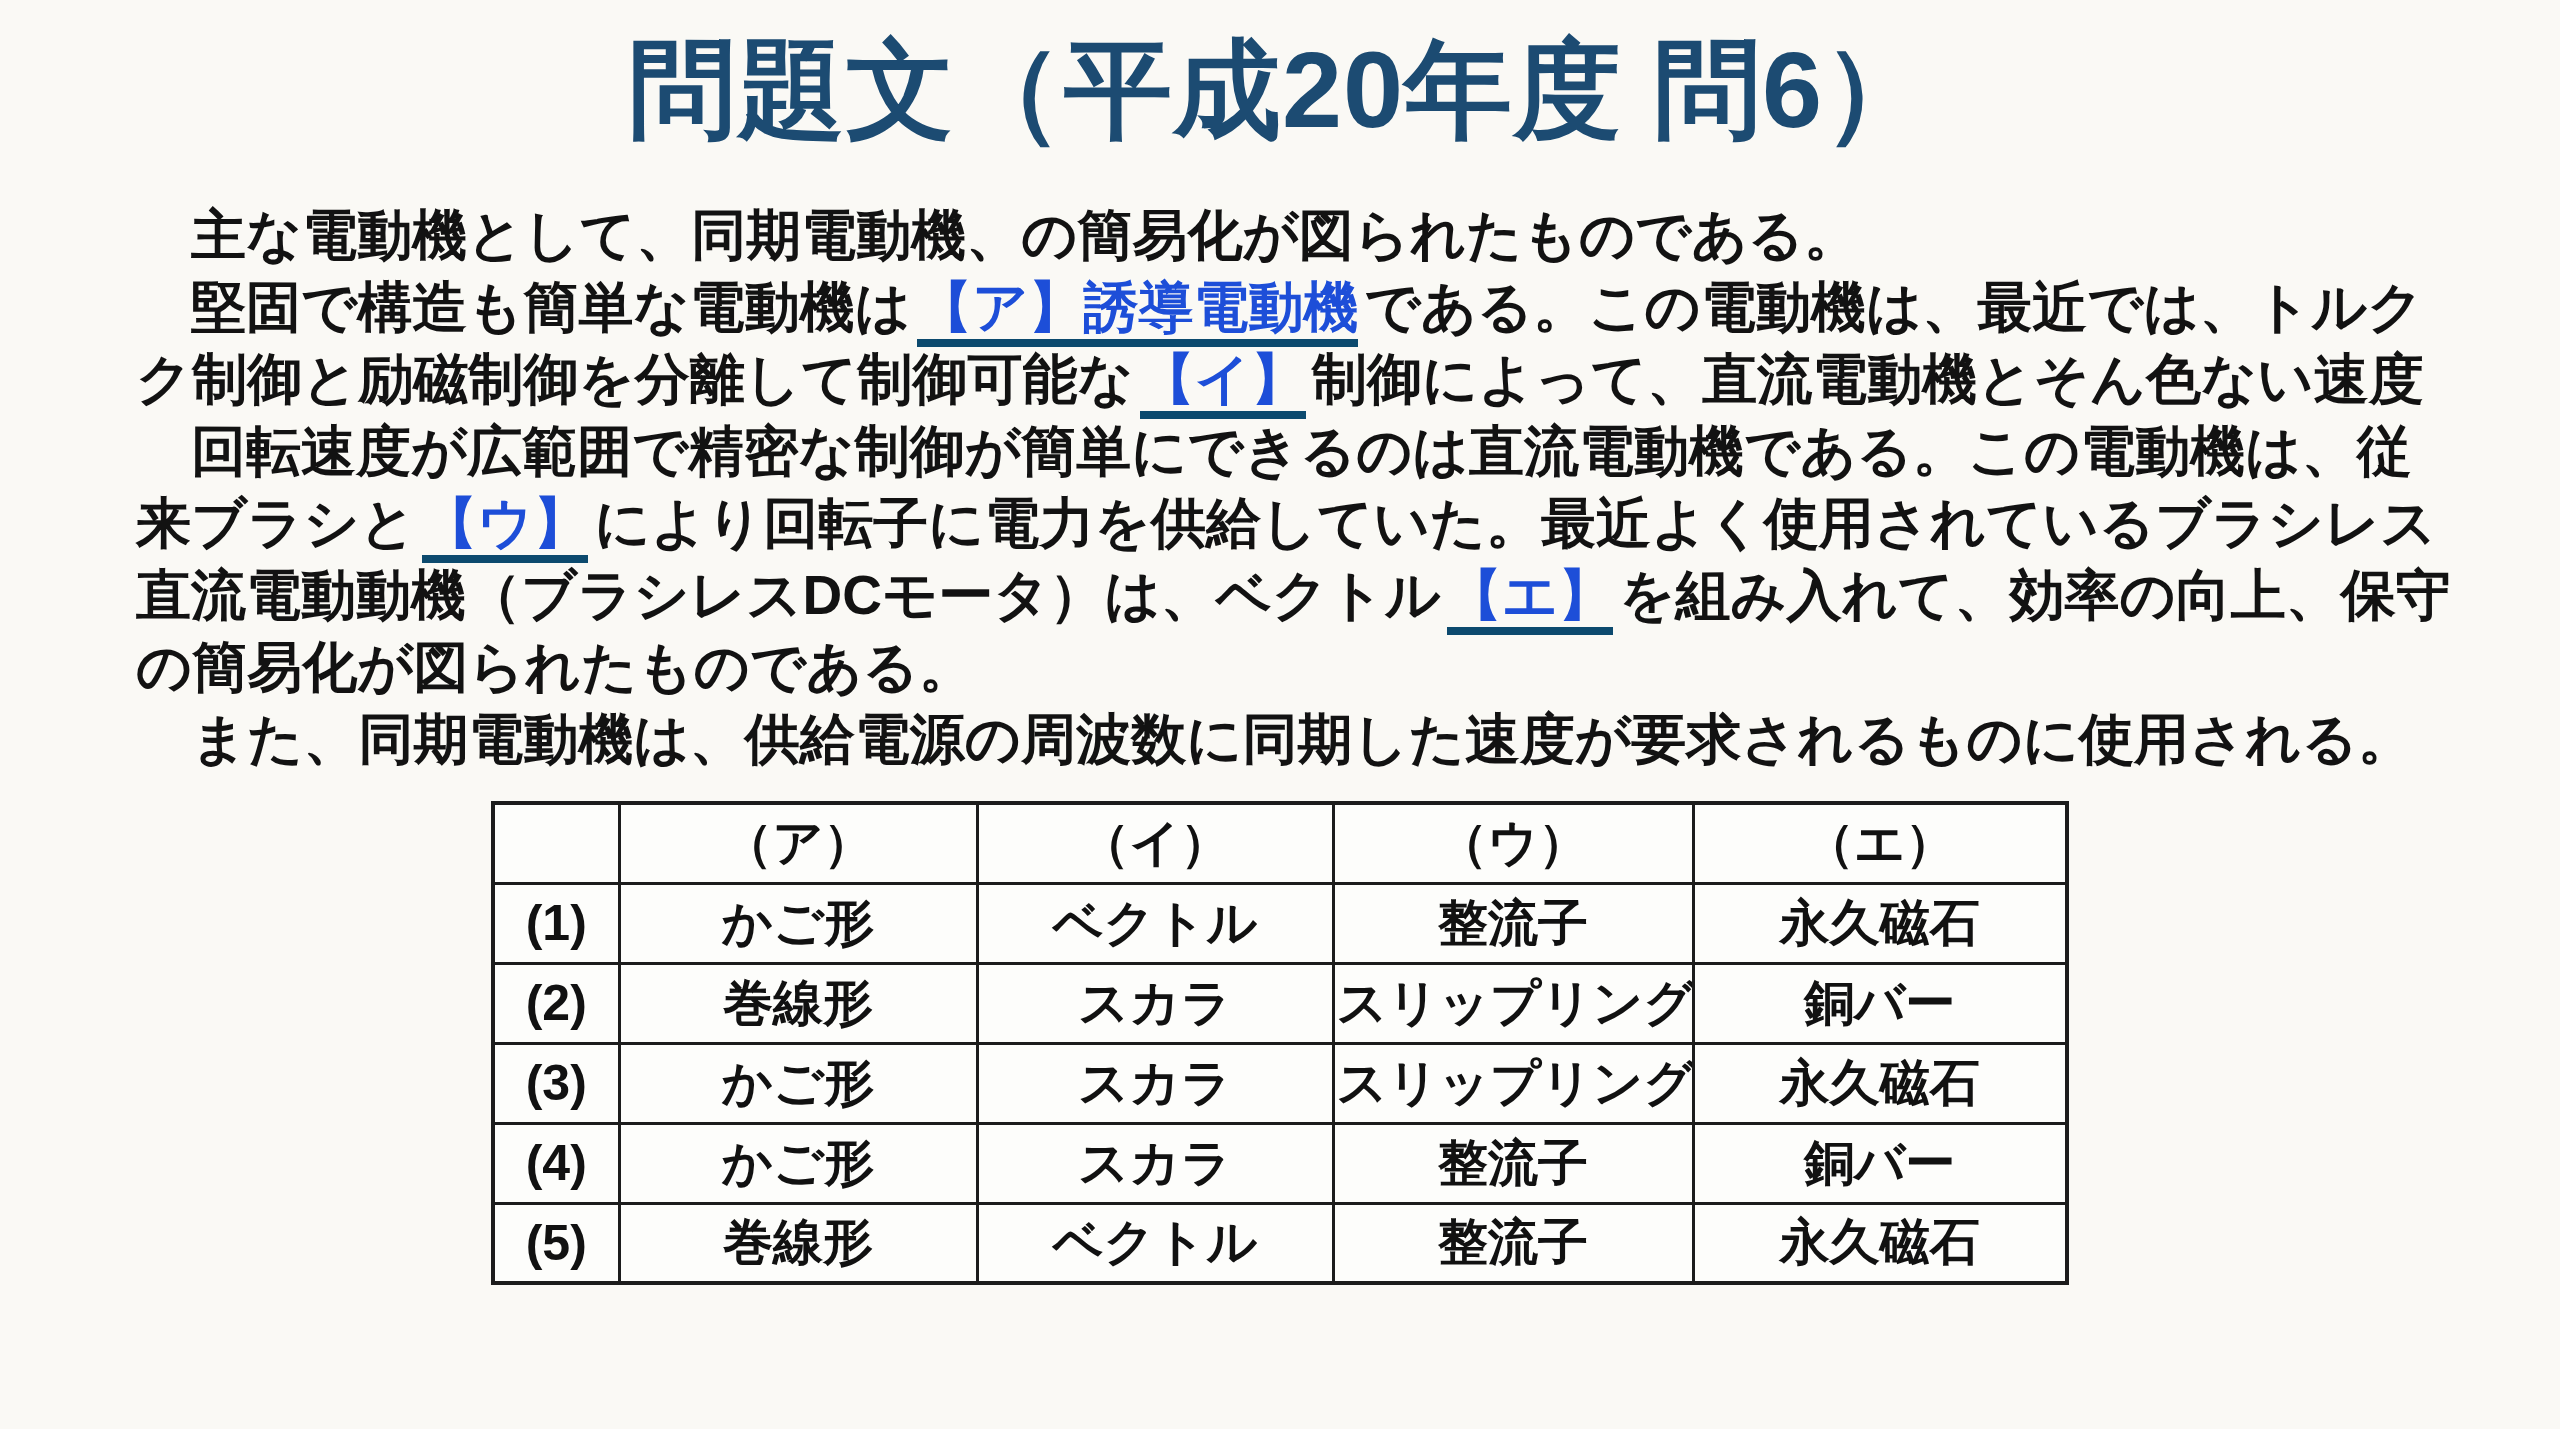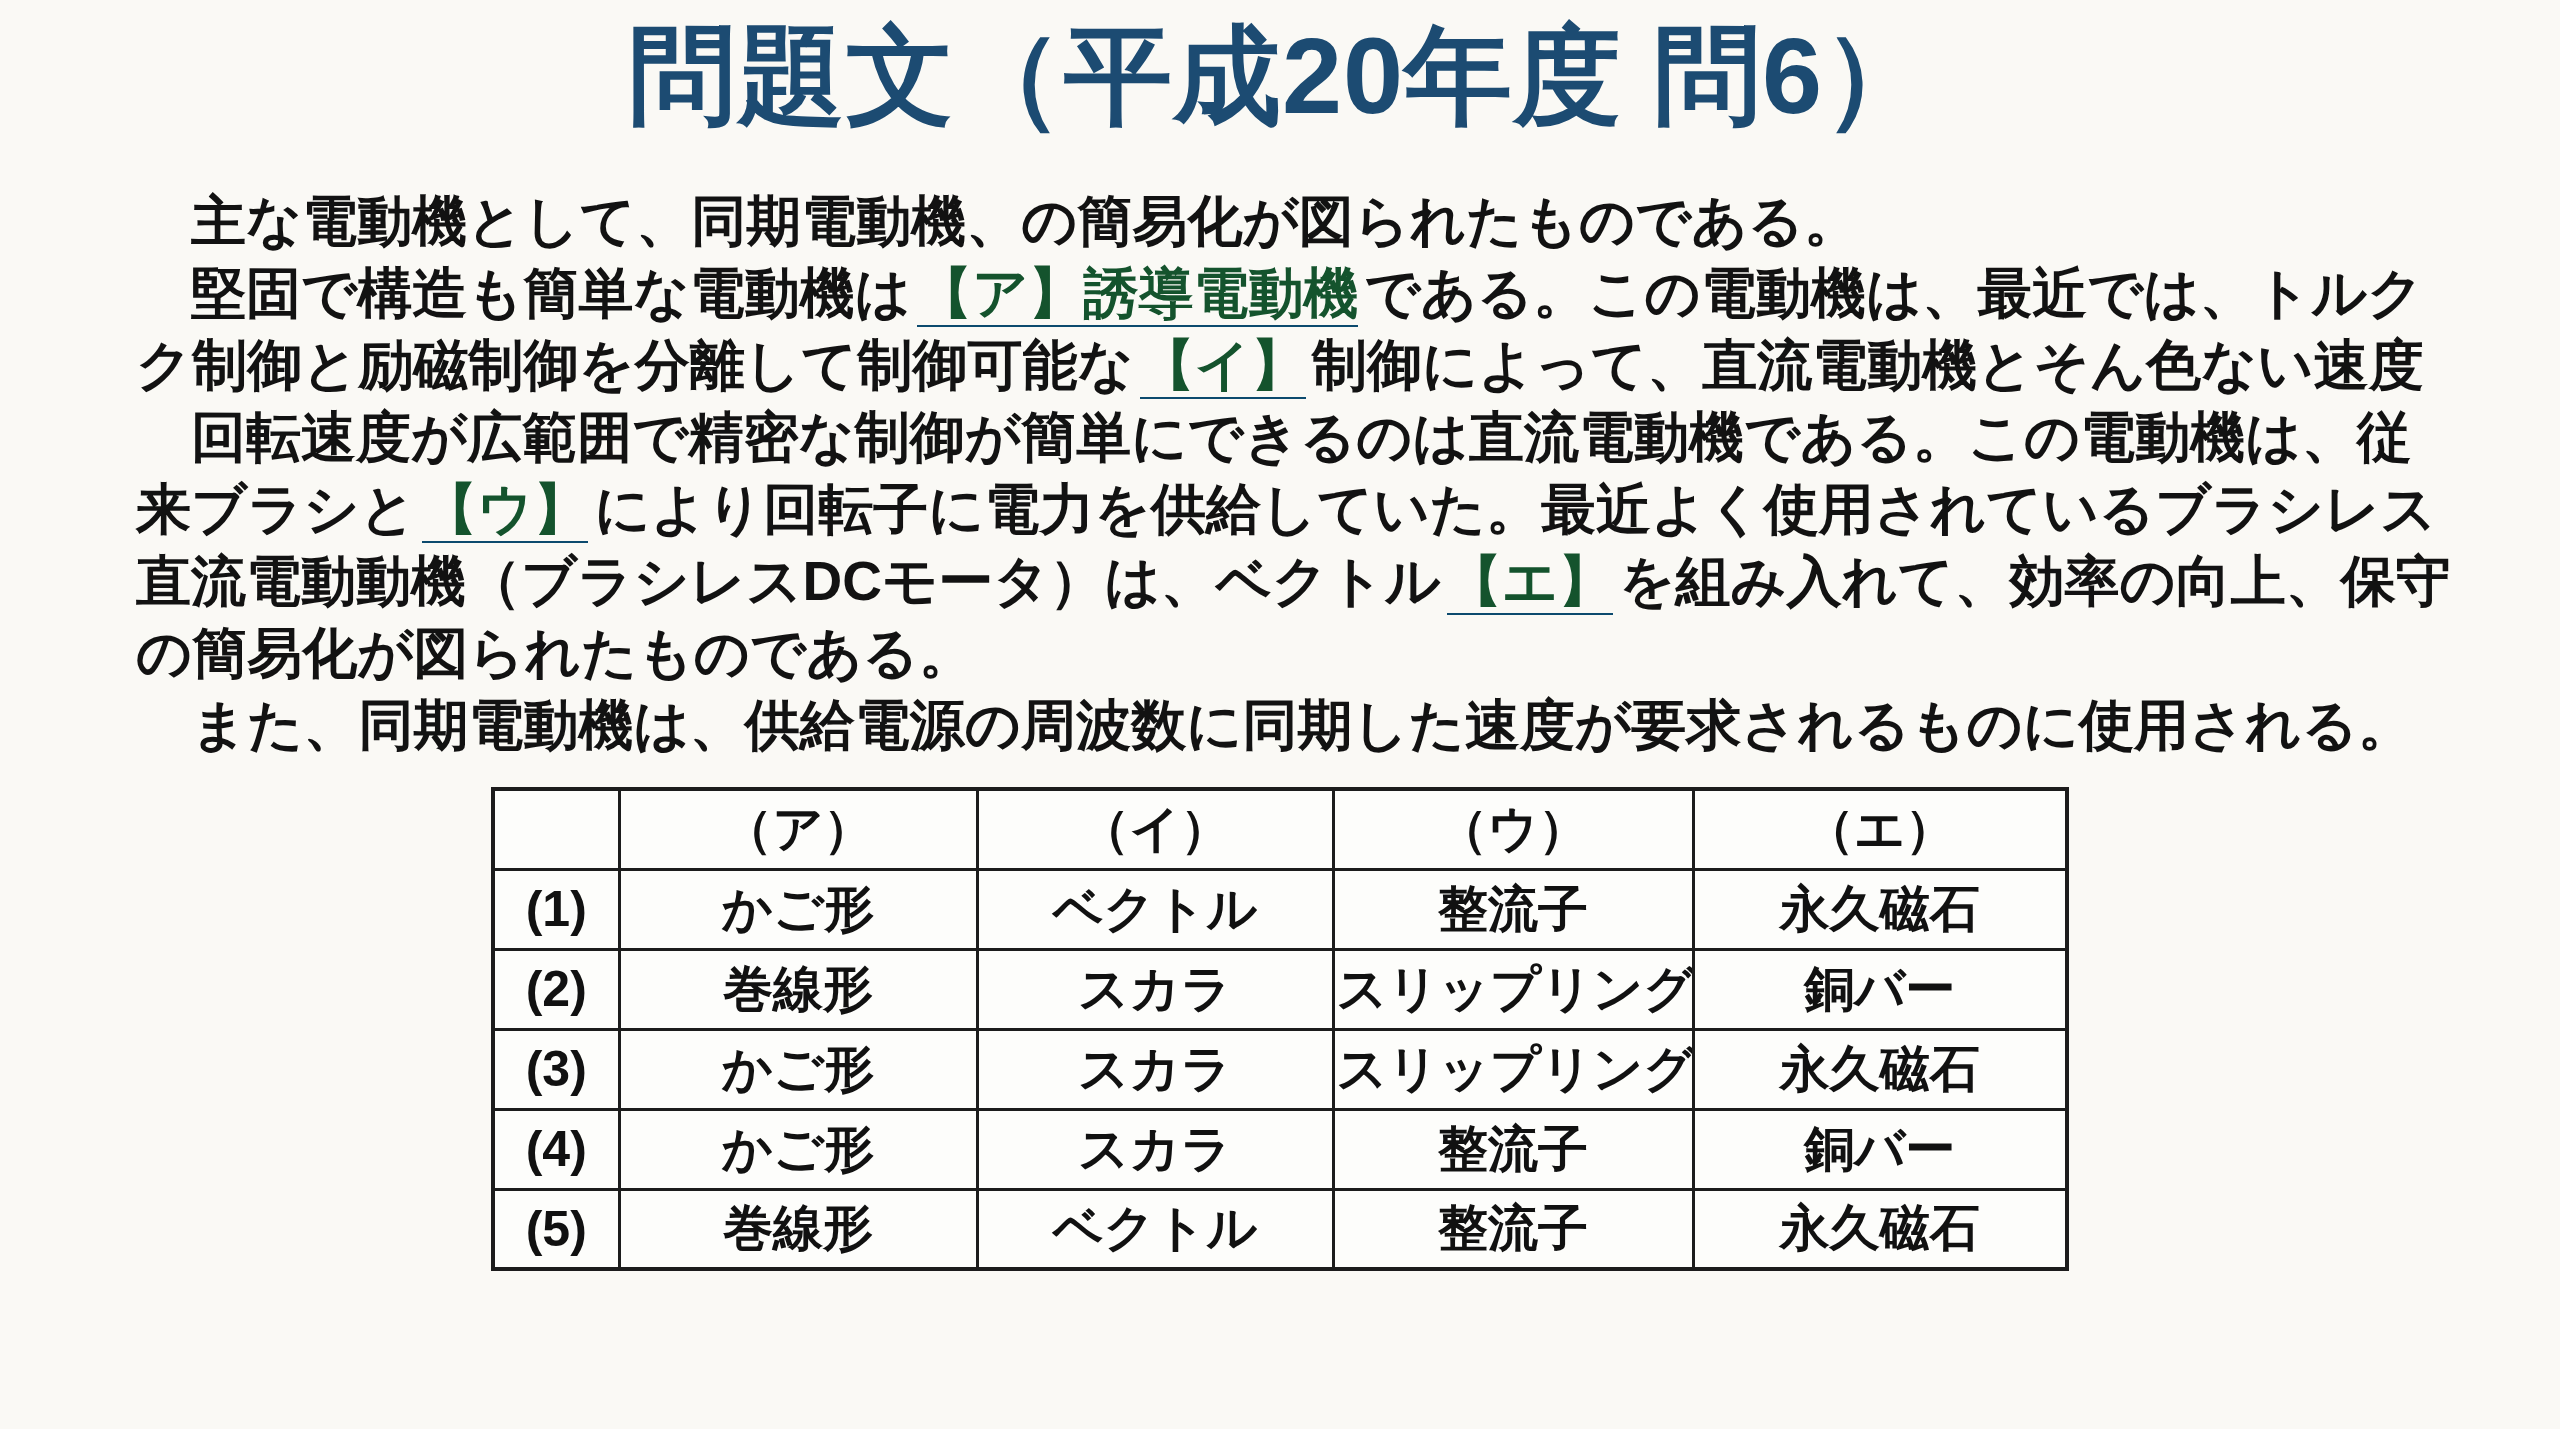--- a/index.html
+++ b/index.html
@@ -6,41 +6,41 @@
   html, body { width: 2560px; height: 1429px; }
   body {
     background: #faf9f5;
     font-family: "Liberation Sans", sans-serif;
     overflow: hidden;
   }
   .slide {
     width: 2560px;
     height: 1077px;
     position: relative;
-    padding-top: 8px;
+    padding-top: 22px;
   }
   .title {
     text-align: center;
     font-size: 108px;
     font-weight: 700;
     color: #1c4b72;
     letter-spacing: 1px;
     line-height: 1.25;
   }
   .body-text {
     margin: 42px 132px 0 136px;
     font-size: 55px;
     font-weight: 700;
     color: #121212;
     line-height: 72px;
   }
   .line { white-space: nowrap; }
   .blank {
-    color: #14532d;
-    border-bottom: 2px solid #0c4a6e;
+    color: #1d4ed8;
+    border-bottom: 8px solid #0c4a6e;
     padding-bottom: 1px;
     margin: 0 6px;
   }
   table.options {
     margin: 26px auto 0 auto;
     border-collapse: collapse;
     table-layout: fixed;
     width: 1578px;
     font-size: 50px;
     font-weight: 700;

